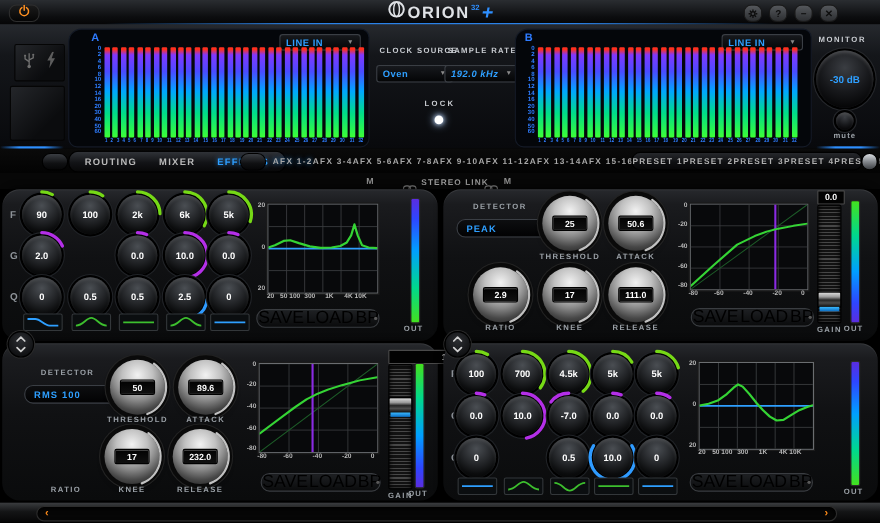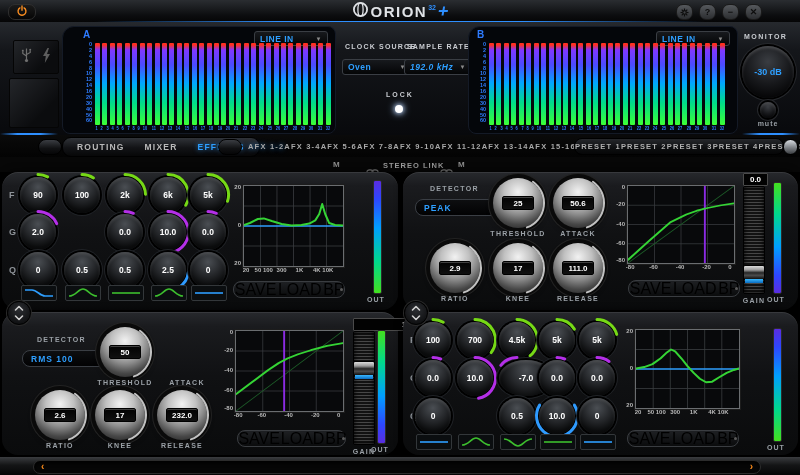--- a/index.html
+++ b/index.html
@@ -685,27 +685,27 @@
           <div class="txt">RMS 100</div>
           <div class="arr">▼</div>
         </div>
         <div class="cknob" style="left: 98px; top: 15px;">
           <svg width="58" height="58" style="position: absolute; left: -4px; top: -4px; pointer-events: none;">
             <path d="M 43.91 7.70 A 26 26 0 0 1 37.89 53.43" stroke="rgba(255,255,255,0.75)" stroke-width="2" fill="none" stroke-linecap="round"></path>
           </svg>
           <div class="cval">50</div>
         </div>
         <div class="klabel" style="left: 88px; top: 67px; width: 70px;">THRESHOLD</div>
-        <div class="klabel" style="left: 150px; top: 67px; width: 70px;">ATTACK</div>
-        <div class="cknob" style="left: 33px; top: 78px;">
+        <div class="cknob" style="left: 160px; top: 15px;">
           <svg width="58" height="58" style="position: absolute; left: -4px; top: -4px; pointer-events: none;">
             <path d="M 43.91 7.70 A 26 26 0 0 1 37.89 53.43" stroke="rgba(255,255,255,0.75)" stroke-width="2" fill="none" stroke-linecap="round"></path>
           </svg>
-          <div class="cval">2.6</div>
-        </div>
+          <div class="cval">89.6</div>
+        </div>
+        <div class="klabel" style="left: 150px; top: 67px; width: 70px;">ATTACK</div>
         <div class="klabel" style="left: 23px; top: 130px; width: 70px;">RATIO</div>
         <div class="cknob" style="left: 93px; top: 78px;">
           <svg width="58" height="58" style="position: absolute; left: -4px; top: -4px; pointer-events: none;">
             <path d="M 43.91 7.70 A 26 26 0 0 1 37.89 53.43" stroke="rgba(255,255,255,0.75)" stroke-width="2" fill="none" stroke-linecap="round"></path>
           </svg>
           <div class="cval">17</div>
         </div>
         <div class="klabel" style="left: 83px; top: 130px; width: 70px;">KNEE</div>
         <div class="cknob" style="left: 155px; top: 78px;">
           <svg width="58" height="58" style="position: absolute; left: -4px; top: -4px; pointer-events: none;">
@@ -799,21 +799,21 @@
           </svg>
           <div class="kval">0.0</div>
         </div>
         <div class="knob" style="left: 52px; top: 46px;">
           <div class="kbody"></div>
           <svg width="46" height="46" style="position: absolute; left: -3px; top: -3px; pointer-events: none;">
             <path d="M 23.00 2.50 A 20.5 20.5 0 0 1 26.56 43.19" stroke="#b42fe8" stroke-width="3" fill="none" stroke-linecap="round"></path>
           </svg>
           <div class="kval">10.0</div>
         </div>
-        <div class="knob" style="left: 94px; top: 46px; padding-left: 18px;">
+        <div class="knob" style="left: 94px; top: 46px;">
           <div class="kbody"></div>
           <svg width="46" height="46" style="position: absolute; left: -3px; top: -3px; pointer-events: none;">
             <path d="M 6.85 10.38 A 20.5 20.5 0 0 1 23.00 2.50" stroke="#b42fe8" stroke-width="3" fill="none" stroke-linecap="round"></path>
           </svg>
           <div class="kval">-7.0</div>
         </div>
         <div class="knob" style="left: 134px; top: 46px;">
           <div class="kbody"></div>
           <svg width="46" height="46" style="position: absolute; left: -3px; top: -3px; pointer-events: none;">
             <path d="M 23.00 2.50 A 20.5 20.5 0 0 1 30.68 3.99" stroke="#b42fe8" stroke-width="3" fill="none" stroke-linecap="round"></path>

